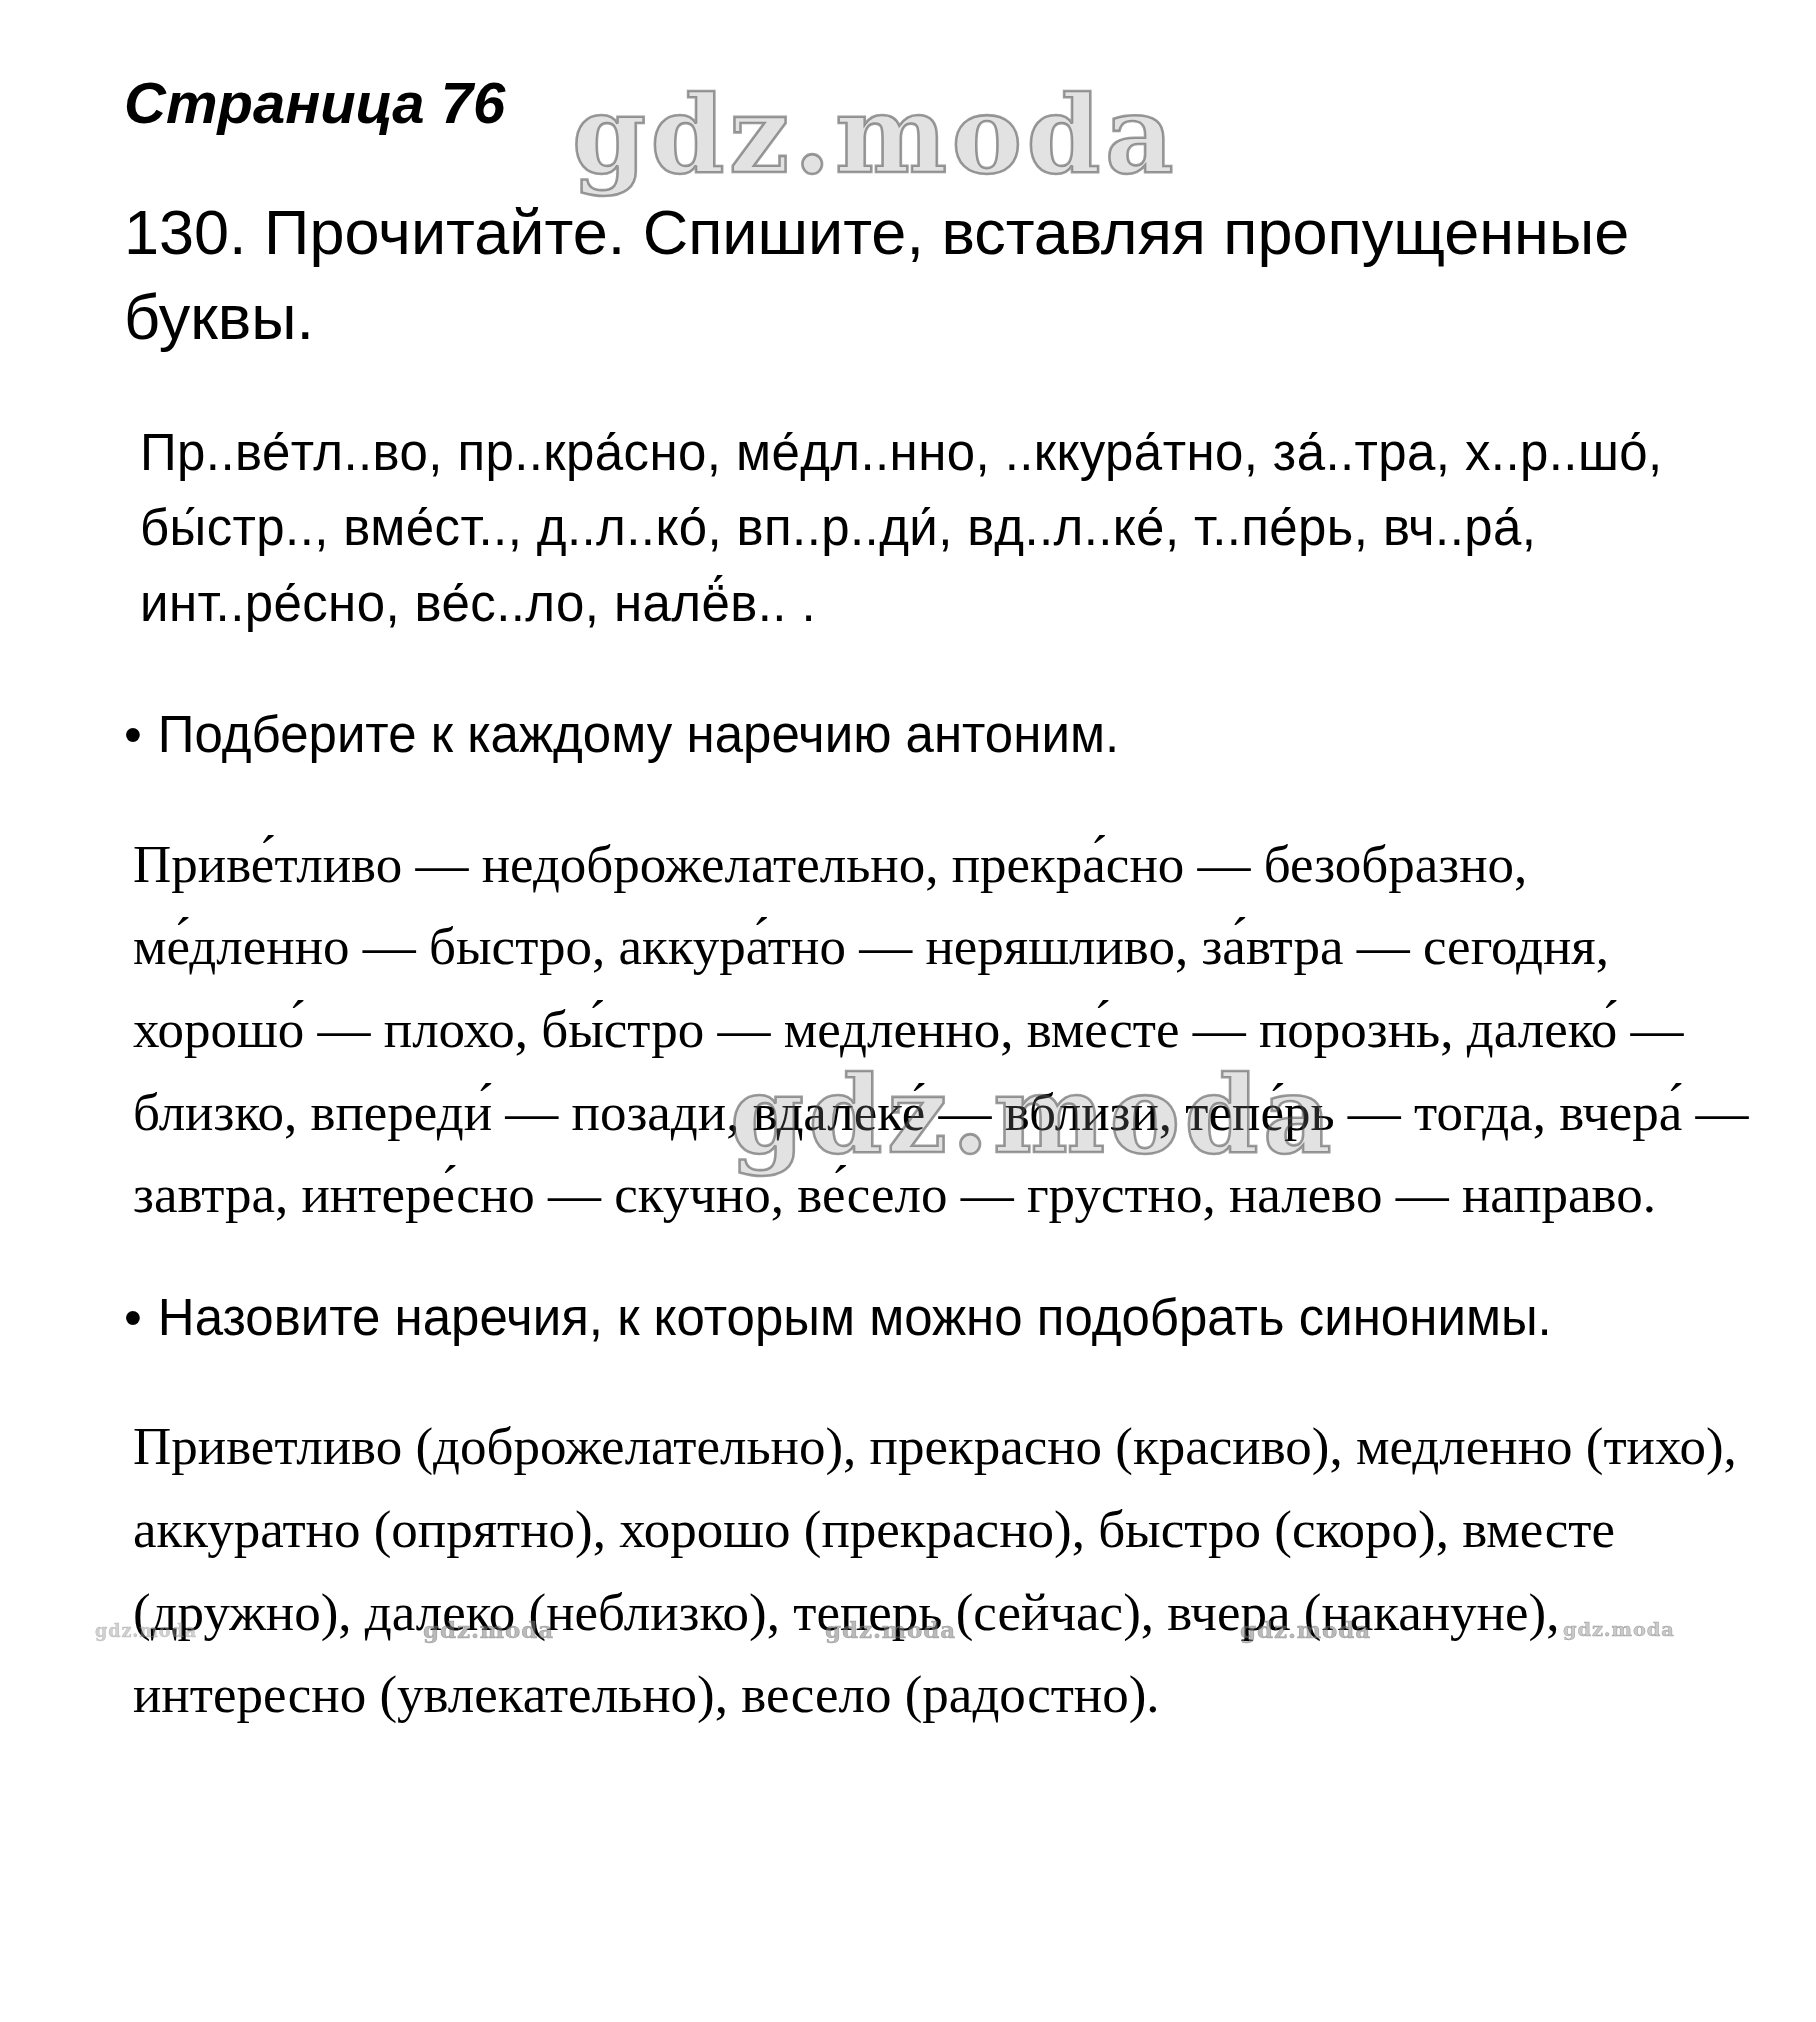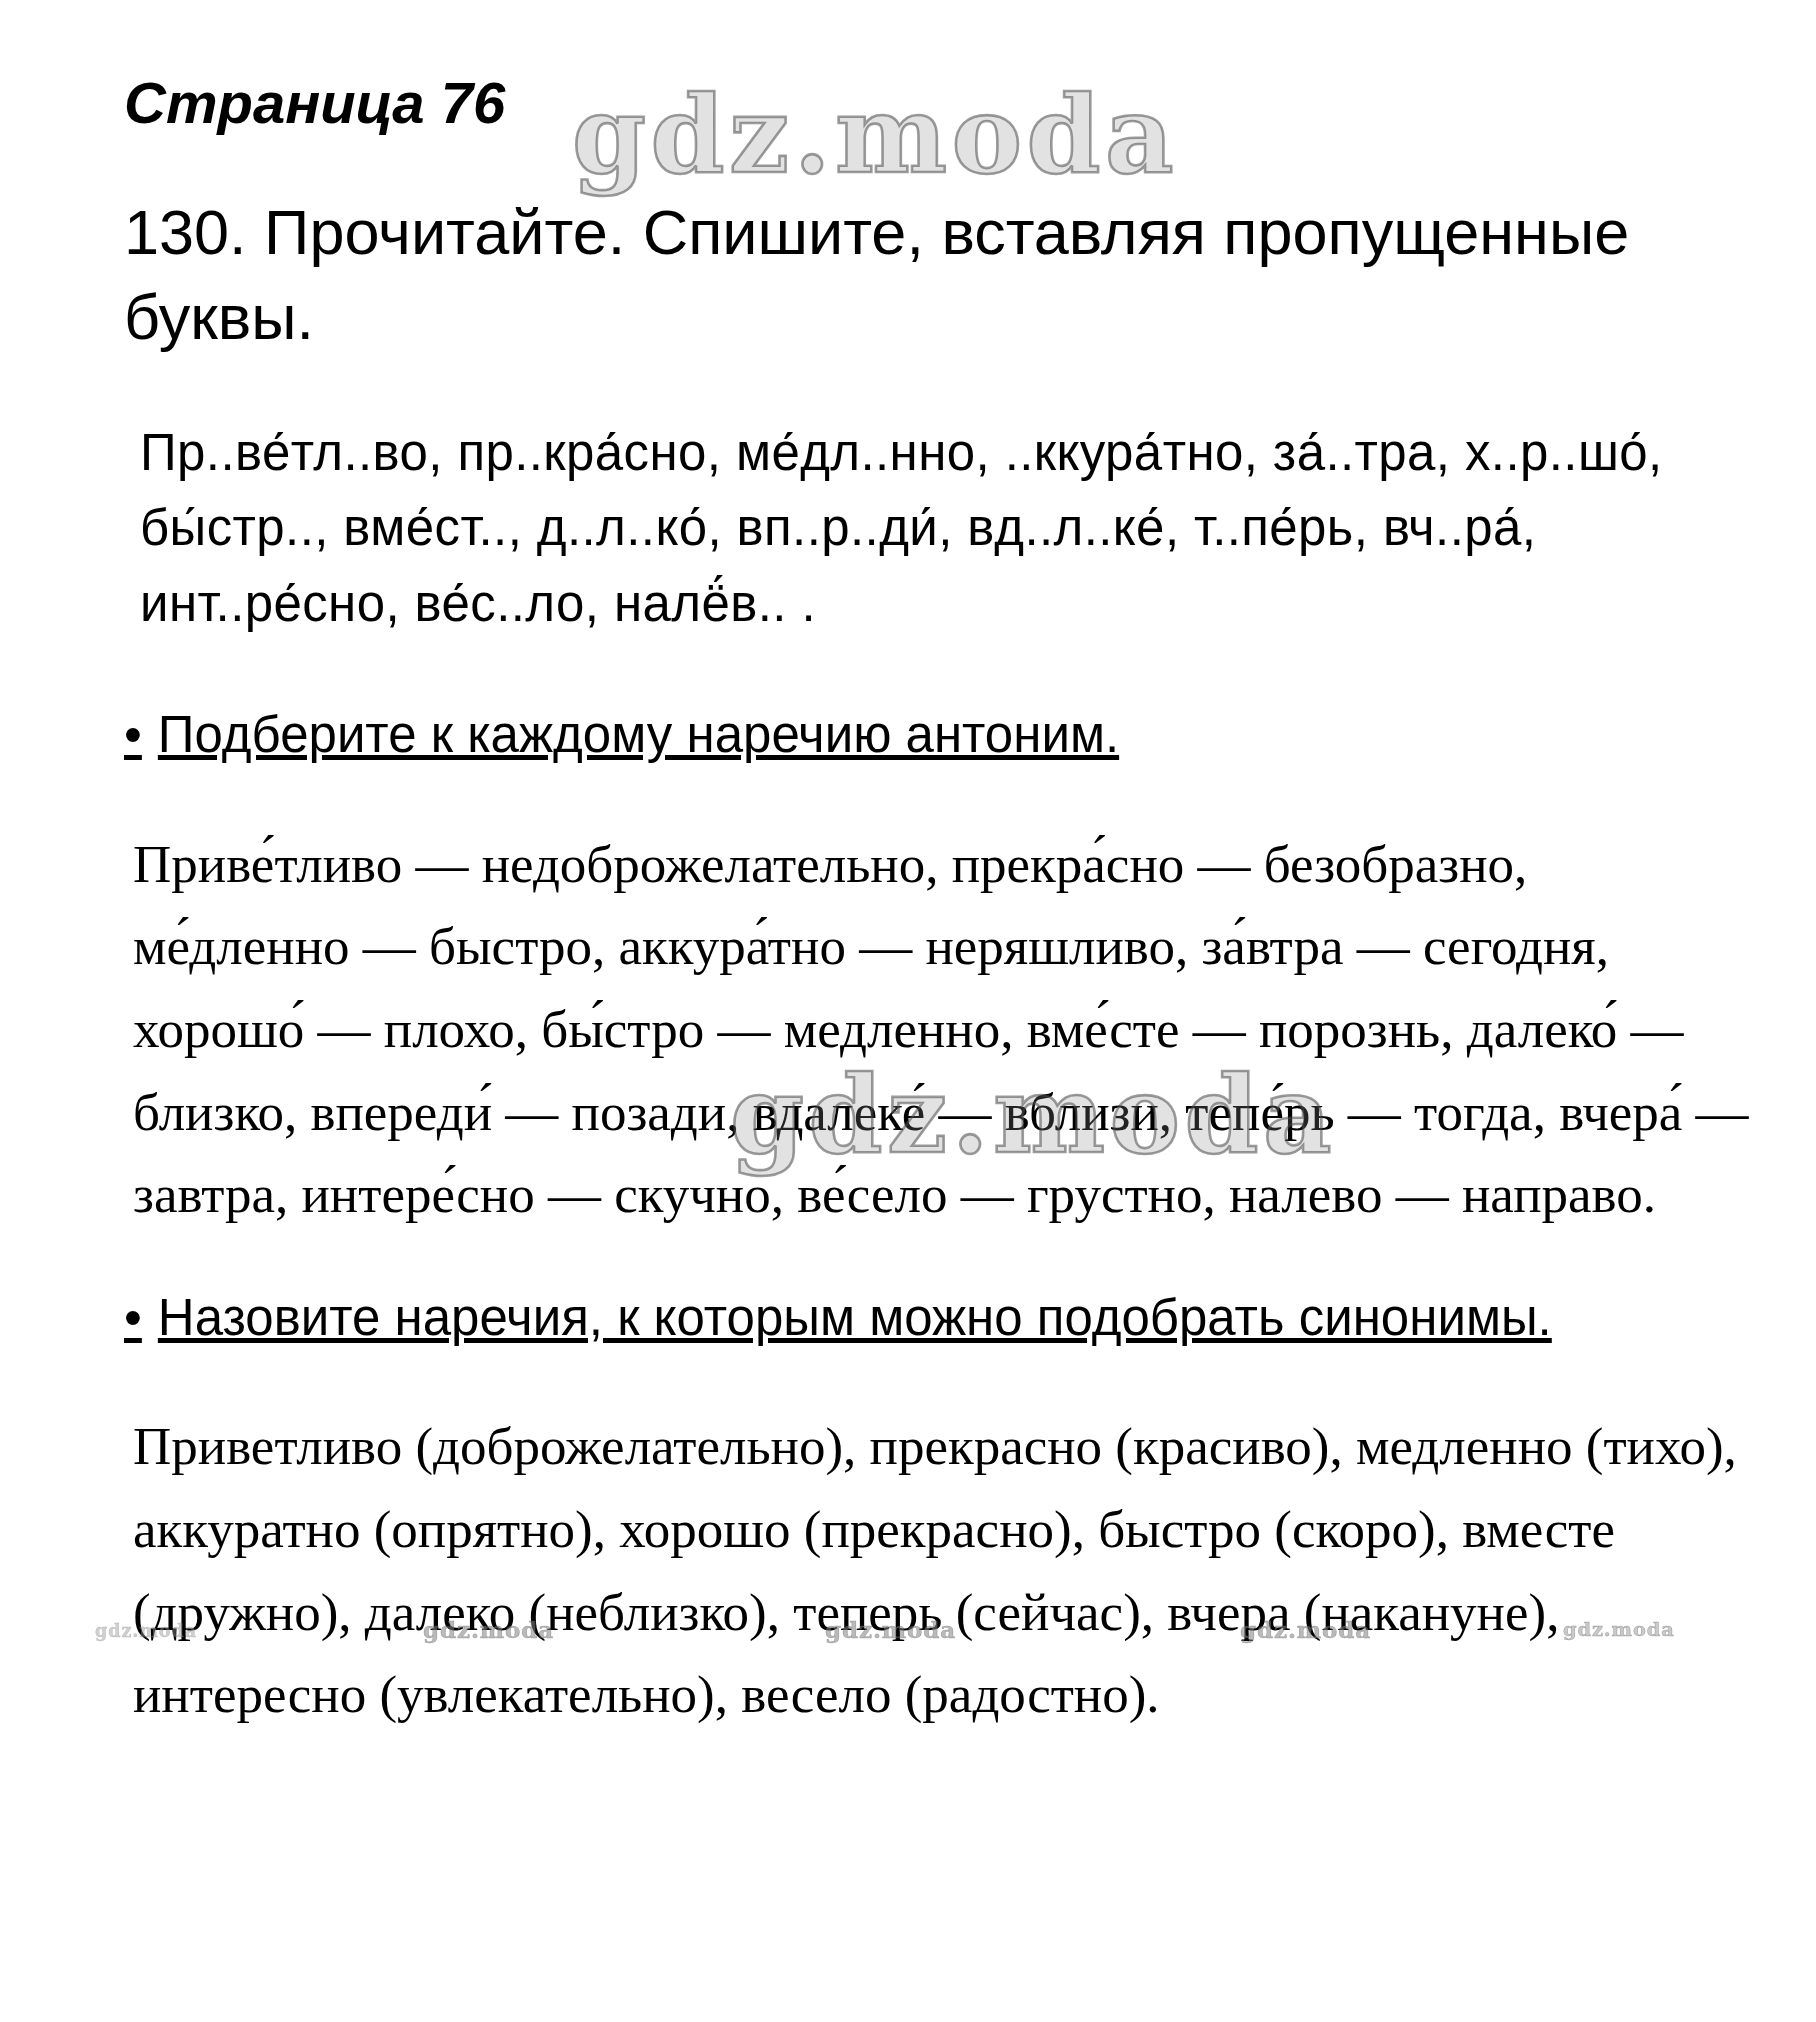--- a/index.html
+++ b/index.html
@@ -40,21 +40,20 @@
     font-size: 51px;
     line-height: 1.48;
     margin: 0 0 58px 16px;
     letter-spacing: 0.4px;
   }
   .bullet-line {
     font-family: "Liberation Sans", sans-serif;
     font-size: 51px;
     line-height: 1.42;
     margin: 0 0 51px 0;
-    text-decoration: underline;
   }
   .bullet-mark {
     margin-right: 16px;
   }
   .serif-para {
     font-family: "Liberation Serif", serif;
     font-size: 53px;
     line-height: 1.56;
     margin: 0 0 46px 9px;
   }

